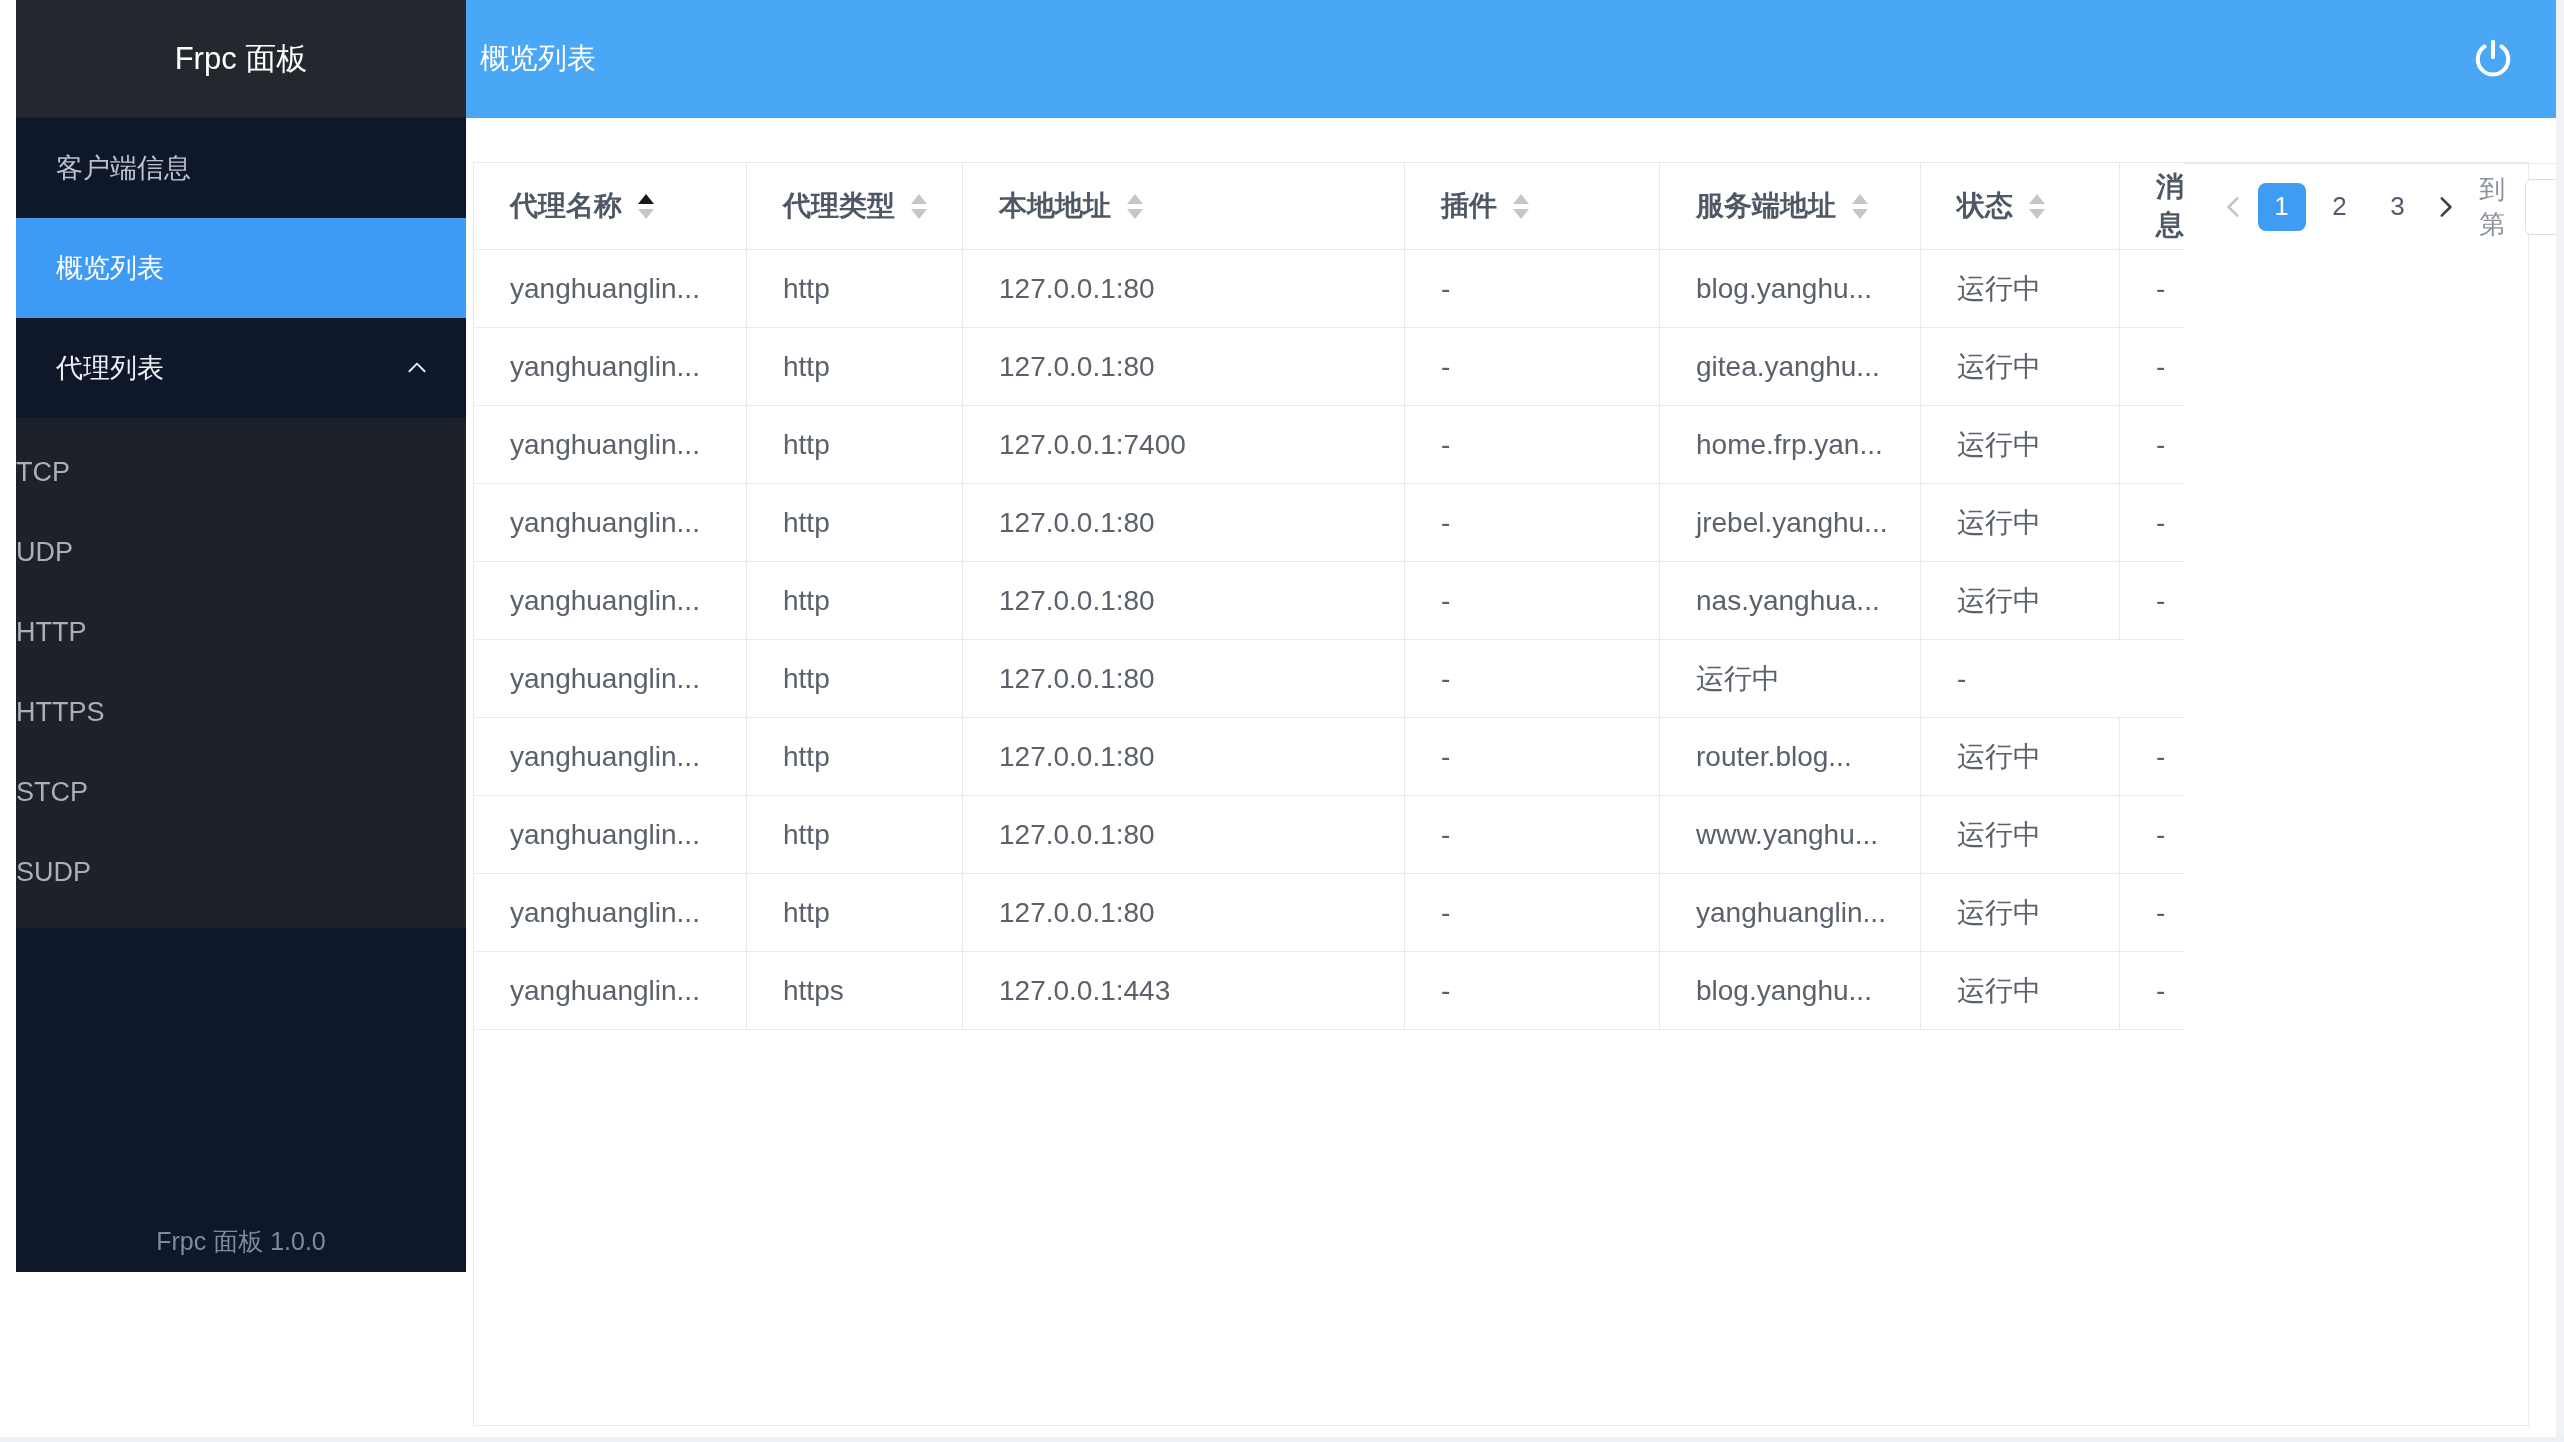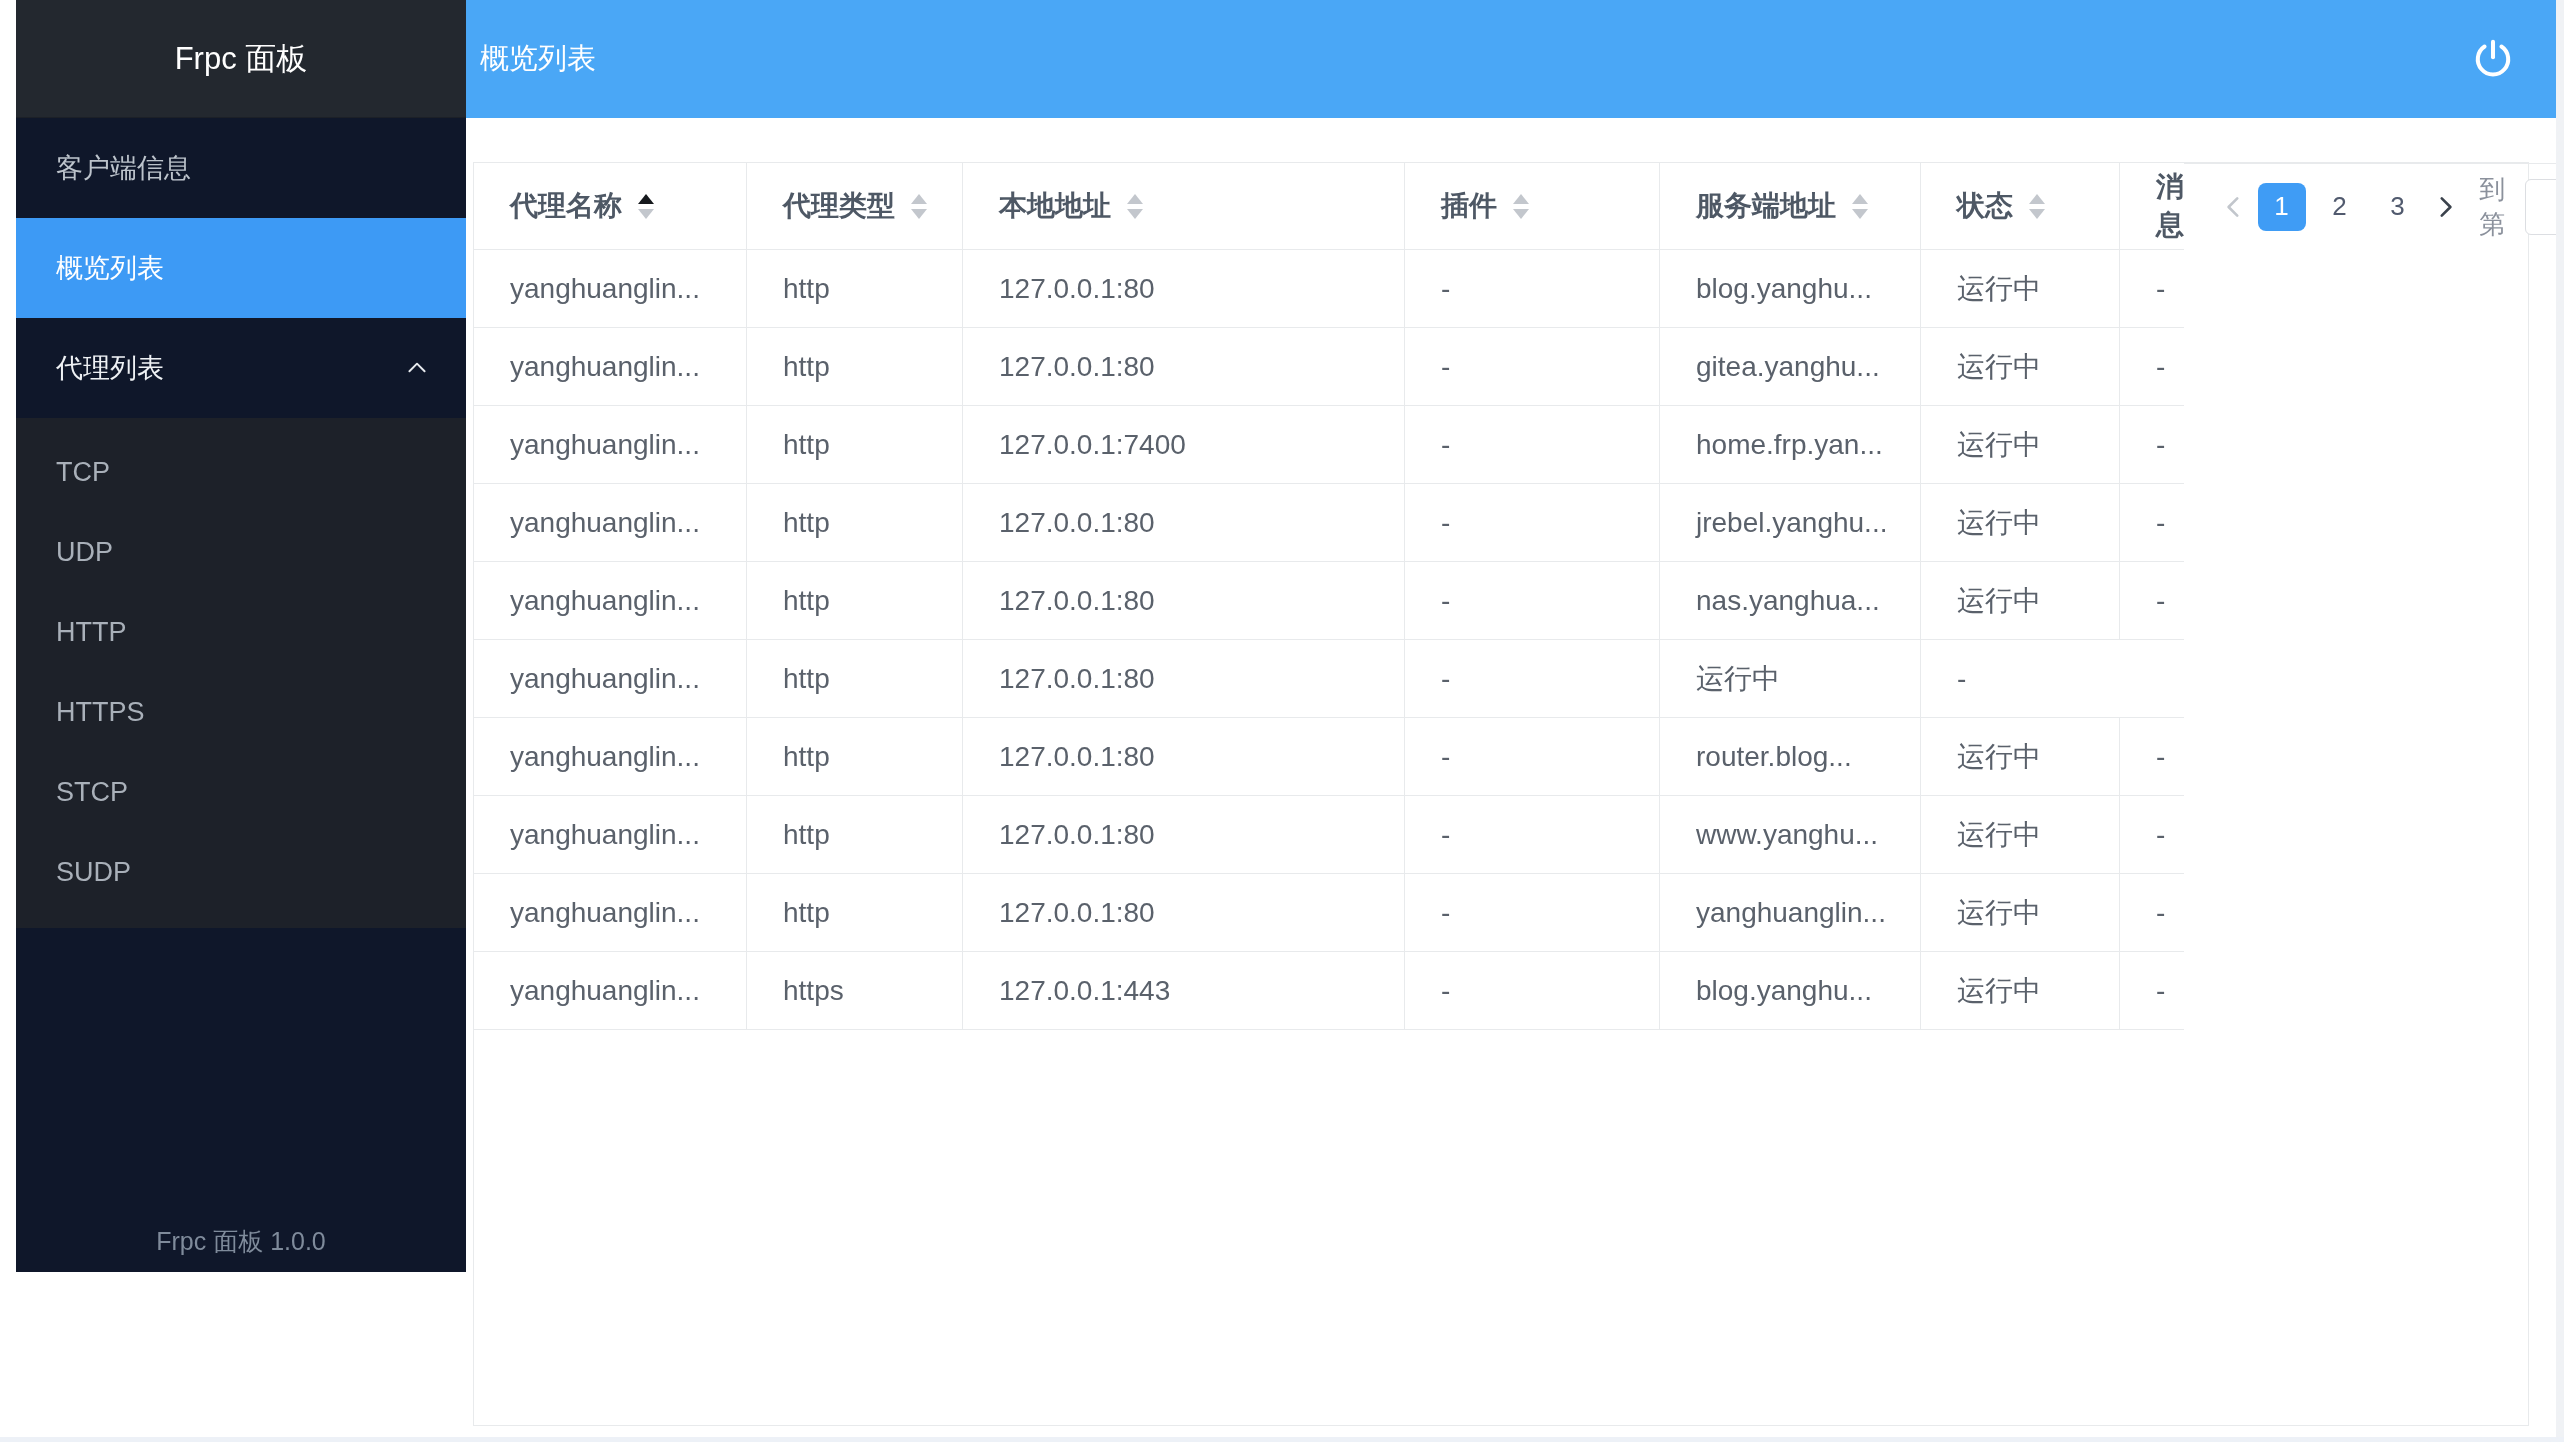--- a/index.html
+++ b/index.html
@@ -26,21 +26,21 @@
     display:flex; align-items:center; position:relative;
   }
   .menu-item.active { background:#3d9af5; color:#ffffff; }
   .menu-item.open   { color:#eef1f4; }
   .menu-chevron {
     position:absolute; right:36px; top:50%; transform:translateY(-50%);
     width:26px; height:26px; display:block;
   }
   .submenu { background:#1d2129; padding:14px 0 16px 0; }
   .submenu-item {
-    height:80px; line-height:80px; padding-left:40px;
+    height:80px; line-height:80px; 
     color:#a9b0b9; font-size:27px; cursor:pointer;
   }
   .sidebar-version {
     position:absolute; bottom:14px; left:0; width:100%;
     text-align:center; color:#7f8b9b; font-size:25px;
   }
 
   
   .main { position:absolute; left:450px; top:0; right:0; height:1442px; background:#ffffff; }
   .topbar {

